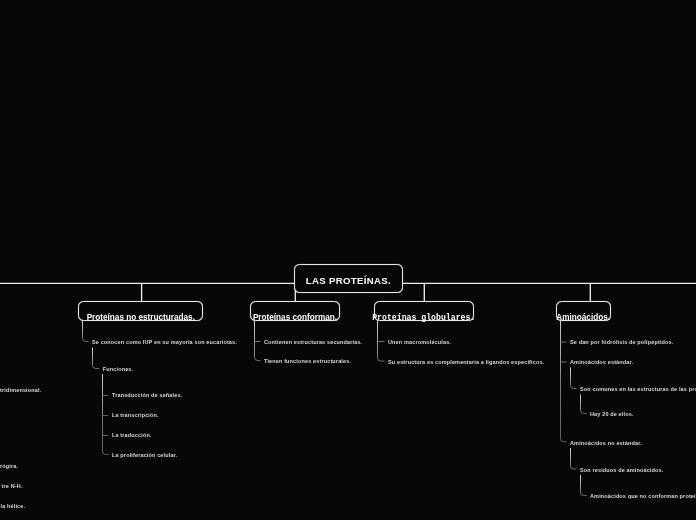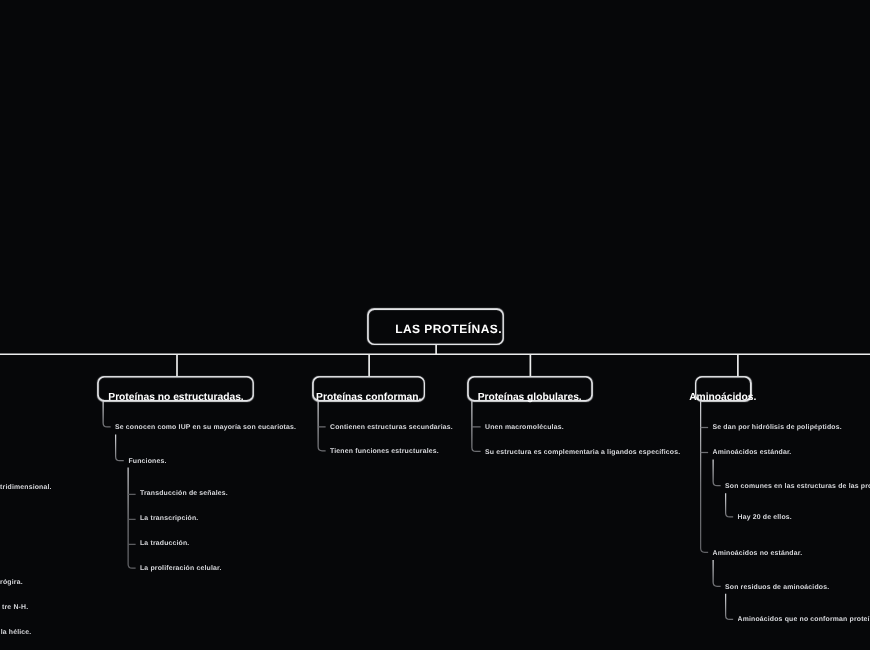--- a/index.html
+++ b/index.html
@@ -76,34 +76,34 @@
       <path stroke="url(#gFadeLong)" d="M560.5,321 L560.5,438.6 Q560.5,441.8 563.7,441.8 L566.5,441.8"></path>
       <path stroke="#6e6f73" d="M560.5,342 L566.5,342"></path>
       <path stroke="#6e6f73" d="M560.5,362 L566.5,362"></path>
       <path d="M570.5,367.5 L570.5,385.3 Q570.5,388.5 573.7,388.5 L576.5,388.5"></path>
       <path d="M580.5,394.5 L580.5,410.3 Q580.5,413.5 583.7,413.5 L586.5,413.5"></path>
       <path d="M570.5,448 L570.5,465.8 Q570.5,469 573.7,469 L576.5,469"></path>
       <path d="M580.5,475 L580.5,492.3 Q580.5,495.5 583.7,495.5 L586.5,495.5"></path>
     </g>
   </svg>
 
-  <div class="node root" style="left:294.2px;top:247px;width:108.4px;height:29px;justify-content:flex-end;">
+  <div class="node root" style="left:294.2px;top:264px;width:108.4px;height:29px;">
     <span>LAS PROTEÍNAS.</span>
   </div>
 
   <div class="node main" style="left:78.1px;top:300.5px;width:125.4px;height:20px;">
     <span>Proteínas no estructuradas.</span>
   </div>
   <div class="node main" style="left:249.9px;top:300.5px;width:90.2px;height:20px;">
     <span>Proteínas conforman.</span>
   </div>
-  <div class="node main" style="left:373.5px;top:300.5px;width:100.5px;height:20px;">
+  <div class="node main" style="left:373.5px;top:300.5px;width:100.5px;height:20px;font-family:Liberation Mono, monospace;">
     <span>Proteínas globulares.</span>
   </div>
-  <div class="node main" style="left:555.7px;top:300.5px;width:45px;height:20px;text-align:right;">
+  <div class="node main" style="left:555.7px;top:300.5px;width:55px;height:20px;text-align:right;">
     <span>Aminoácidos.</span>
   </div>
 
   <div class="leaf" style="left:92px;top:342.2px;">Se conocen como IUP en su mayoría son eucariotas.</div>
   <div class="leaf" style="left:102.8px;top:369.2px;">Funciones.</div>
   <div class="leaf" style="left:112px;top:395.1px;">Transducción de señales.</div>
   <div class="leaf" style="left:112px;top:415.1px;">La transcripción.</div>
   <div class="leaf" style="left:112px;top:435.1px;">La traducción.</div>
   <div class="leaf" style="left:112px;top:455.1px;">La proliferación celular.</div>
 

